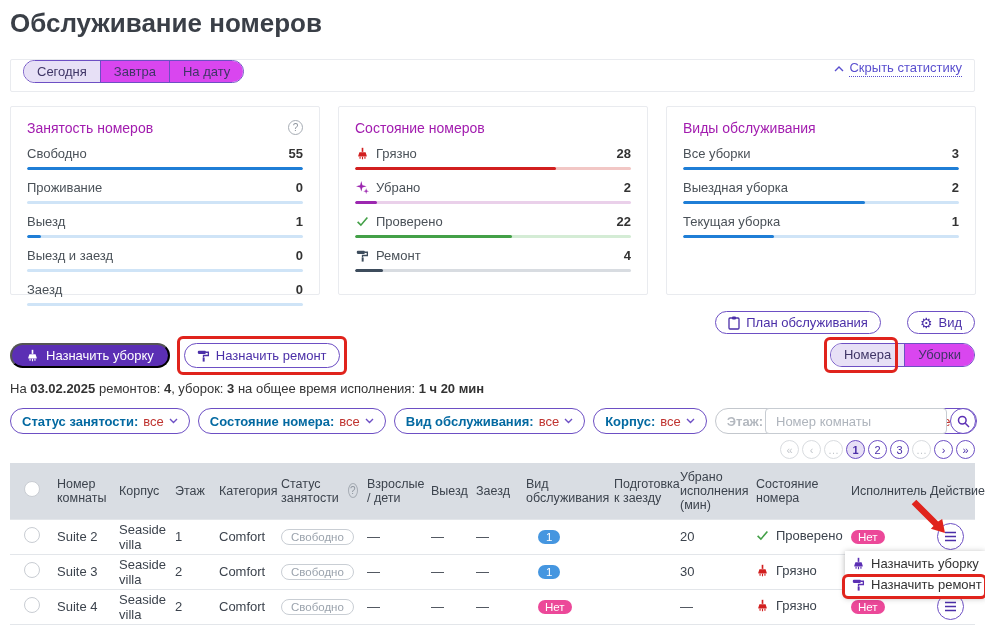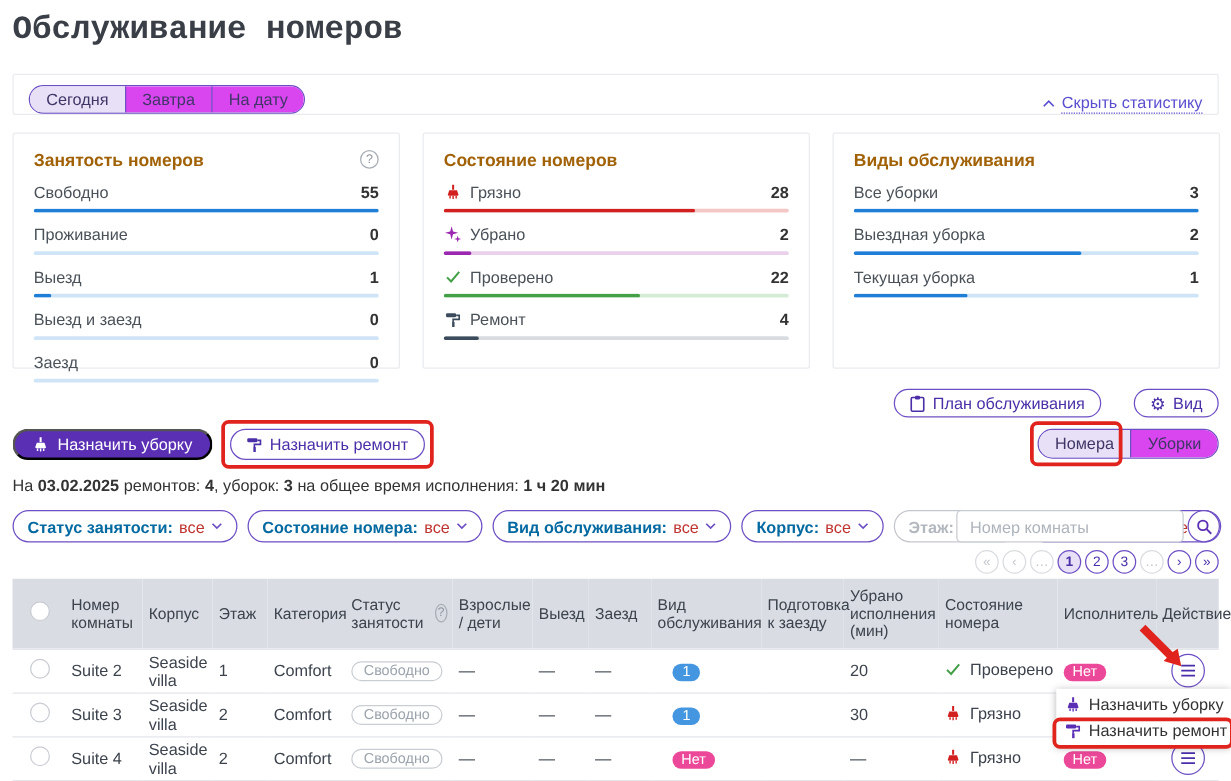--- a/index.html
+++ b/index.html
@@ -4,39 +4,39 @@
 <style>
   * { box-sizing: border-box; margin: 0; padding: 0; }
   html,body { width: 985px; height: 625px; }
   body {
     position: relative; overflow: hidden; background: #ffffff;
     font-family: "Liberation Sans", "DejaVu Sans", sans-serif;
     color: #3c434d; font-size: 13px;
   }
   svg { display: block; }
 
-  .page-title { position: absolute; left: 10px; top: 8px; font-size: 26px; font-weight: 600; color: #3a3f47; font-family: Liberation Mono, monospace; }
+  .page-title { position: absolute; left: 10px; top: 8px; font-size: 26px; font-weight: 600; color: #3a3f47; }
 
   
   .tabs-panel { position: absolute; left: 10px; right: 10px; top: 59px; height: 33px;
-    border: 1px solid #e9ebef; border-radius: 2px; display: flex; align-items: flex-end;
+    border: 1px solid #e9ebef; border-radius: 2px; display: flex; align-items: flex-start;
     justify-content: space-between; padding: 0 12px; background: #fff; }
   .seg { display: flex; border: 1px solid #6d4fc4; border-radius: 13px; overflow: hidden; height: 23px; }
   .seg-item { padding: 3px 13px; font-size: 13px; color: #3f3566; cursor: pointer; background: #d946ef; white-space: nowrap; }
   .seg-item + .seg-item { border-left: 1px solid #6d4fc4; }
   .seg-item.active { background: #e7e0f6; }
   .hide-stats { display: flex; align-items: center; gap: 5px; color: #5a4fcf; cursor: pointer; }
   .hide-stats .lbl { border-bottom: 1px dotted #5a4fcf; padding-bottom: 1px; }
 
   
   .card { position: absolute; top: 106px; width: 310px; height: 189px; background: #fff;
     border: 1px solid #e9ebef; border-radius: 2px; padding: 13px 16px 10px; }
   .card-1 { left: 10px; } .card-2 { left: 338px; } .card-3 { left: 666px; }
   .card-title-row { display: flex; justify-content: space-between; align-items: flex-start; }
-  .card-title { font-size: 14px; font-weight: 700; color: #a16207; }
+  .card-title { font-size: 14px; font-weight: 400; color: #a21caf; }
   .q-icon { width: 15px; height: 15px; border: 1px solid #a7adb5; border-radius: 50%;
     color: #8d949d; font-size: 10px; line-height: 13px; text-align: center; display: inline-block; cursor: pointer; }
   .stat-row { margin-top: 8px; }
   .stat-line { display: flex; align-items: center; gap: 7px; height: 19px; }
   .stat-label { color: #4a5158; }
   .stat-val { margin-left: auto; font-weight: 700; color: #333; }
   .bar { height: 3px; border-radius: 2px; margin-top: 4px; overflow: hidden; }
   .bar i { display: block; height: 100%; border-radius: 2px; }
   .stat-ic { display: inline-flex; width: 14px; justify-content: center; }
 

